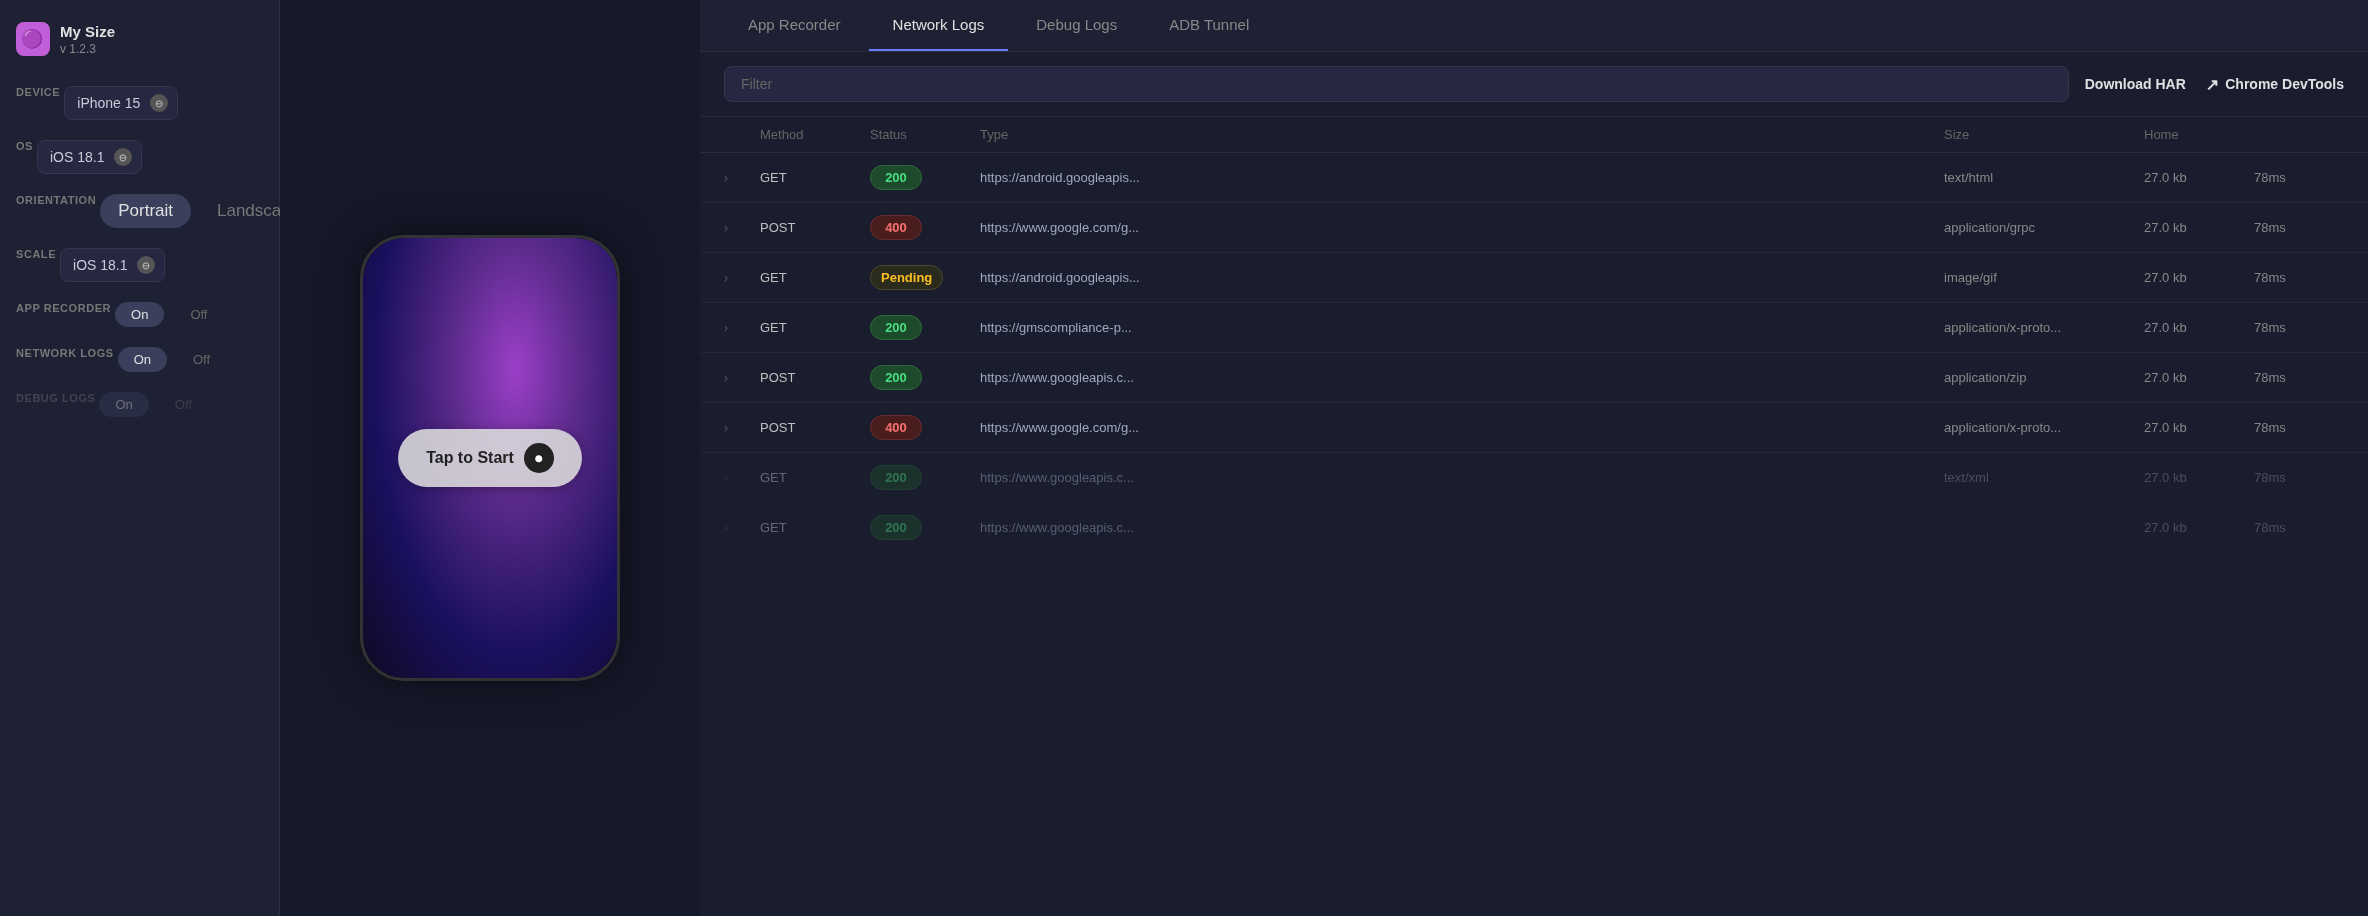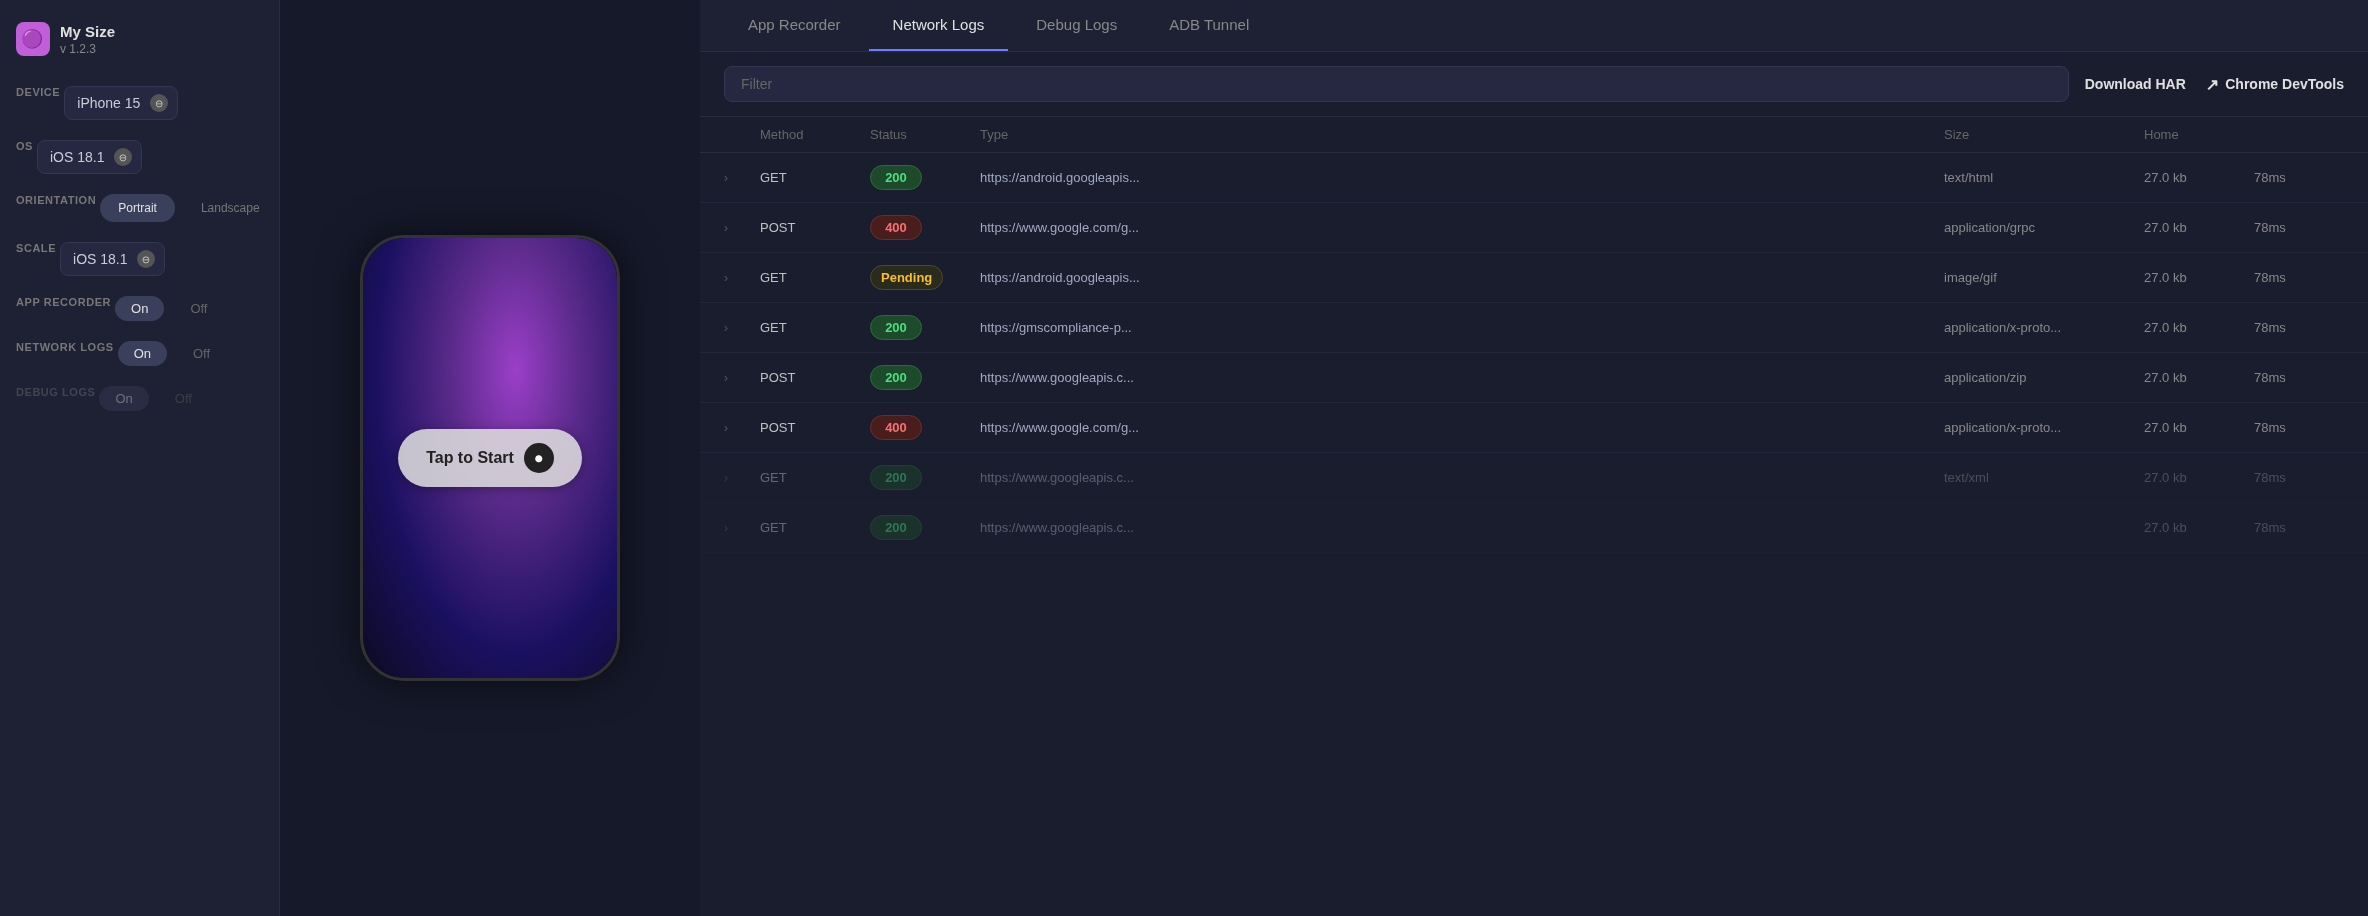--- a/index.html
+++ b/index.html
@@ -93,21 +93,21 @@
 
     .orientation-group {
       display: flex;
       gap: 8px;
     }
     .orient-btn {
       padding: 7px 18px;
       border-radius: 20px;
       border: none;
       cursor: pointer;
-      font-size: 12px;
+      font-size: 17px;
       font-weight: 500;
       transition: background 0.15s;
     }
     .orient-btn.active {
       background: #3a3f5c;
       color: #e0e0e0;
     }
     .orient-btn.inactive {
       background: transparent;
       color: #777;

